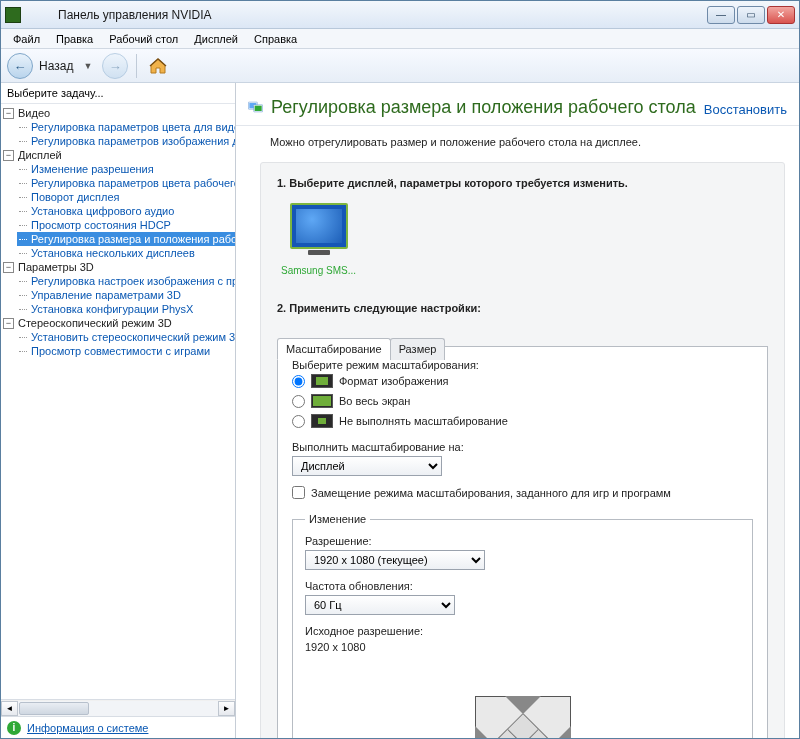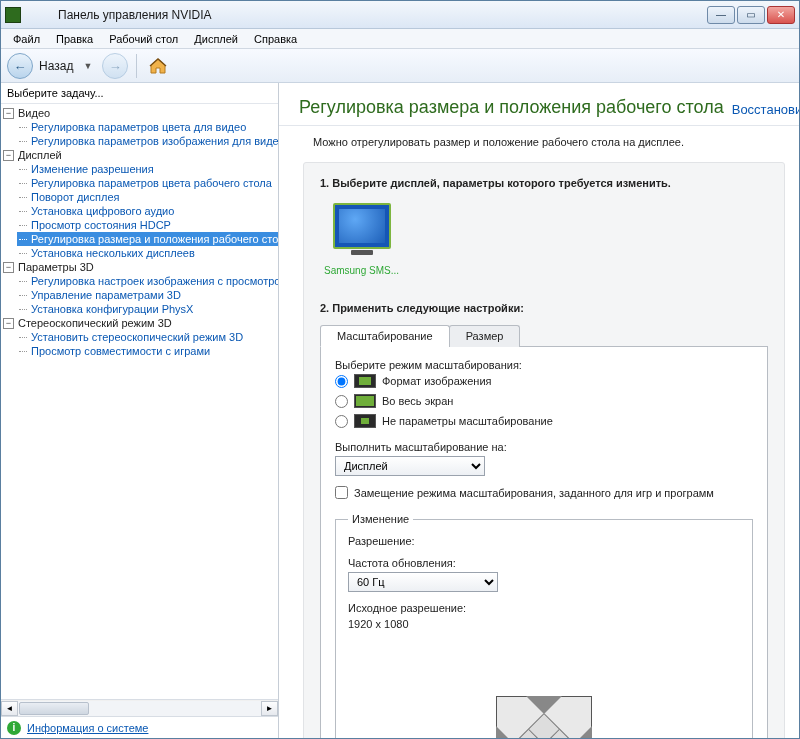--- a/index.html
+++ b/index.html
@@ -23,21 +23,21 @@
 .nav-circle { width: 26px; height: 26px; border-radius: 50%; border: 1px solid #7fa6c9; background: linear-gradient(#e8f2fb,#b9d4ec); display: flex; align-items: center; justify-content: center; font-size: 13px; color: #2b5c87; }
 .nav-circle.disabled { opacity: .5; }
 .nav-back-label { font-size: 12px; color: #1a1a1a; padding: 0 6px 0 2px; }
 .nav-dd { font-size: 9px; color: #555; padding-right: 6px; }
 .nav-sep { width: 1px; height: 24px; background: #c0cbd8; margin: 0 4px; }
 .home-icon { width: 26px; height: 26px; display: flex; align-items: center; justify-content: center; }
 .home-icon svg { width: 20px; height: 20px; }
 
 
 .body { flex: 1; display: flex; min-height: 0; }
-.sidebar { width: 278px; border-right: 1px solid #c6cdd6; display: flex; flex-direction: column; background: #fff; }
+.sidebar { width: 235px; border-right: 1px solid #c6cdd6; display: flex; flex-direction: column; background: #fff; }
 .task-header { font-size: 11px; padding: 4px 6px; background: #fff; border-bottom: 1px solid #e2e6ec; }
 .tree { flex: 1; overflow: hidden; font-size: 11px; padding: 2px 0; }
 .tree-group { }
 .tree-group-label { display: flex; align-items: center; padding: 1px 2px; color: #222; }
 .tree-toggle { width: 11px; height: 11px; border: 1px solid #888; display: inline-flex; align-items: center; justify-content: center; font-size: 9px; line-height: 1; margin-right: 4px; color: #444; background: #fff; }
 .tree-children { padding-left: 16px; }
 .tree-item { display: block; padding: 1px 2px 1px 14px; color: #0a58b3; white-space: nowrap; overflow: hidden; text-overflow: clip; position: relative; cursor: default; }
 .tree-item::before { content: ""; position: absolute; left: 2px; top: 50%; width: 8px; border-top: 1px dotted #999; }
 .tree-item.selected { background: #3a8de0; color: #fff; }
 .tree-item.selected::before { border-color: #fff; }
@@ -65,21 +65,21 @@
 
 .monitor-tile { display: inline-flex; flex-direction: column; align-items: center; gap: 4px; padding: 4px; }
 .monitor-img { width: 58px; height: 46px; border: 2px solid #7db53f; background: #1556b6; position: relative; border-radius: 2px; }
 .monitor-img::after { content: ""; position: absolute; left: 50%; bottom: -8px; transform: translateX(-50%); width: 22px; height: 5px; background: #555; border-radius: 1px; }
 .monitor-img::before { content: ""; position: absolute; top: 4px; left: 4px; right: 4px; bottom: 4px; background: radial-gradient(circle at 35% 30%, #5fa8f5, #1d5fb8); }
 .monitor-label { font-size: 10px; color: #2fa836; }
 
 .step2 { margin-top: 22px; }
 
 .tabs { display: flex; margin-top: 10px; border-bottom: 1px solid #b7bcc3; }
-.tab { font-size: 11px; padding: 4px 16px; border: 1px solid #b7bcc3; border-bottom: none; background: #eceef1; margin-right: -1px; border-radius: 3px 3px 0 0; position: relative; top: 1px; }
+.tab { font-size: 11px; padding: 4px 8px; border: 1px solid #b7bcc3; border-bottom: none; background: #eceef1; margin-right: -1px; border-radius: 3px 3px 0 0; position: relative; top: 14px; }
 .tab.active { background: #fff; border-bottom: 1px solid #fff; }
 
 .tab-panel { border: 1px solid #b7bcc3; border-top: none; background: #fff; padding: 12px 14px; }
 
 .radio-row { display: flex; align-items: center; gap: 6px; padding: 3px 0; }
 .radio-row input[type=radio] { margin: 0; }
 .mini-monitor { width: 22px; height: 14px; background: #2a2a2a; border: 1px solid #555; position: relative; }
 .mini-monitor .inner { position: absolute; background: #6fae3a; }
 .mini-monitor.aspect .inner { top: 2px; bottom: 2px; left: 4px; right: 4px; }
 .mini-monitor.full .inner { top: 1px; bottom: 1px; left: 1px; right: 1px; }
@@ -260,38 +260,41 @@
             <span class="mini-monitor full">
                 <span class="inner"></span>
               </span>
             <span>Во весь экран</span>
           </label>
           <label class="radio-row">
             <input type="radio" name="scalemode" style="">
             <span class="mini-monitor none">
                 <span class="inner"></span>
               </span>
-            <span>Не параметры масштабирование</span>
+            <span>Не выполнять масштабирование</span>
           </label>
 
           <div class="field-label">Выполнить масштабирование на:</div>
           <select class="combo">
             <option>Дисплей</option>
           </select>
 
           <label class="checkbox-row">
             <input type="checkbox" style="">
             <span>Замещение режима масштабирования, заданного для игр и программ</span>
           </label>
 
           <fieldset class="preview">
             <legend>Изменение</legend>
             <div class="preview-body">
               <div class="preview-left">
                 <div class="field-label" style="margin-top:0">Разрешение:</div>
+                <select class="wide">
+                  <option>1920 x 1080 (текущее)</option>
+                </select>
                 <div class="field-label">Частота обновления:</div>
                 <select class="combo">
                   <option>60 Гц</option>
                 </select>
                 <div class="native">Исходное разрешение:</div>
                 <div class="native-val">1920 x 1080</div>
               </div>
               <div class="preview-grid">
                 <div class="preview-center">
                   <span class="tri t"></span>

